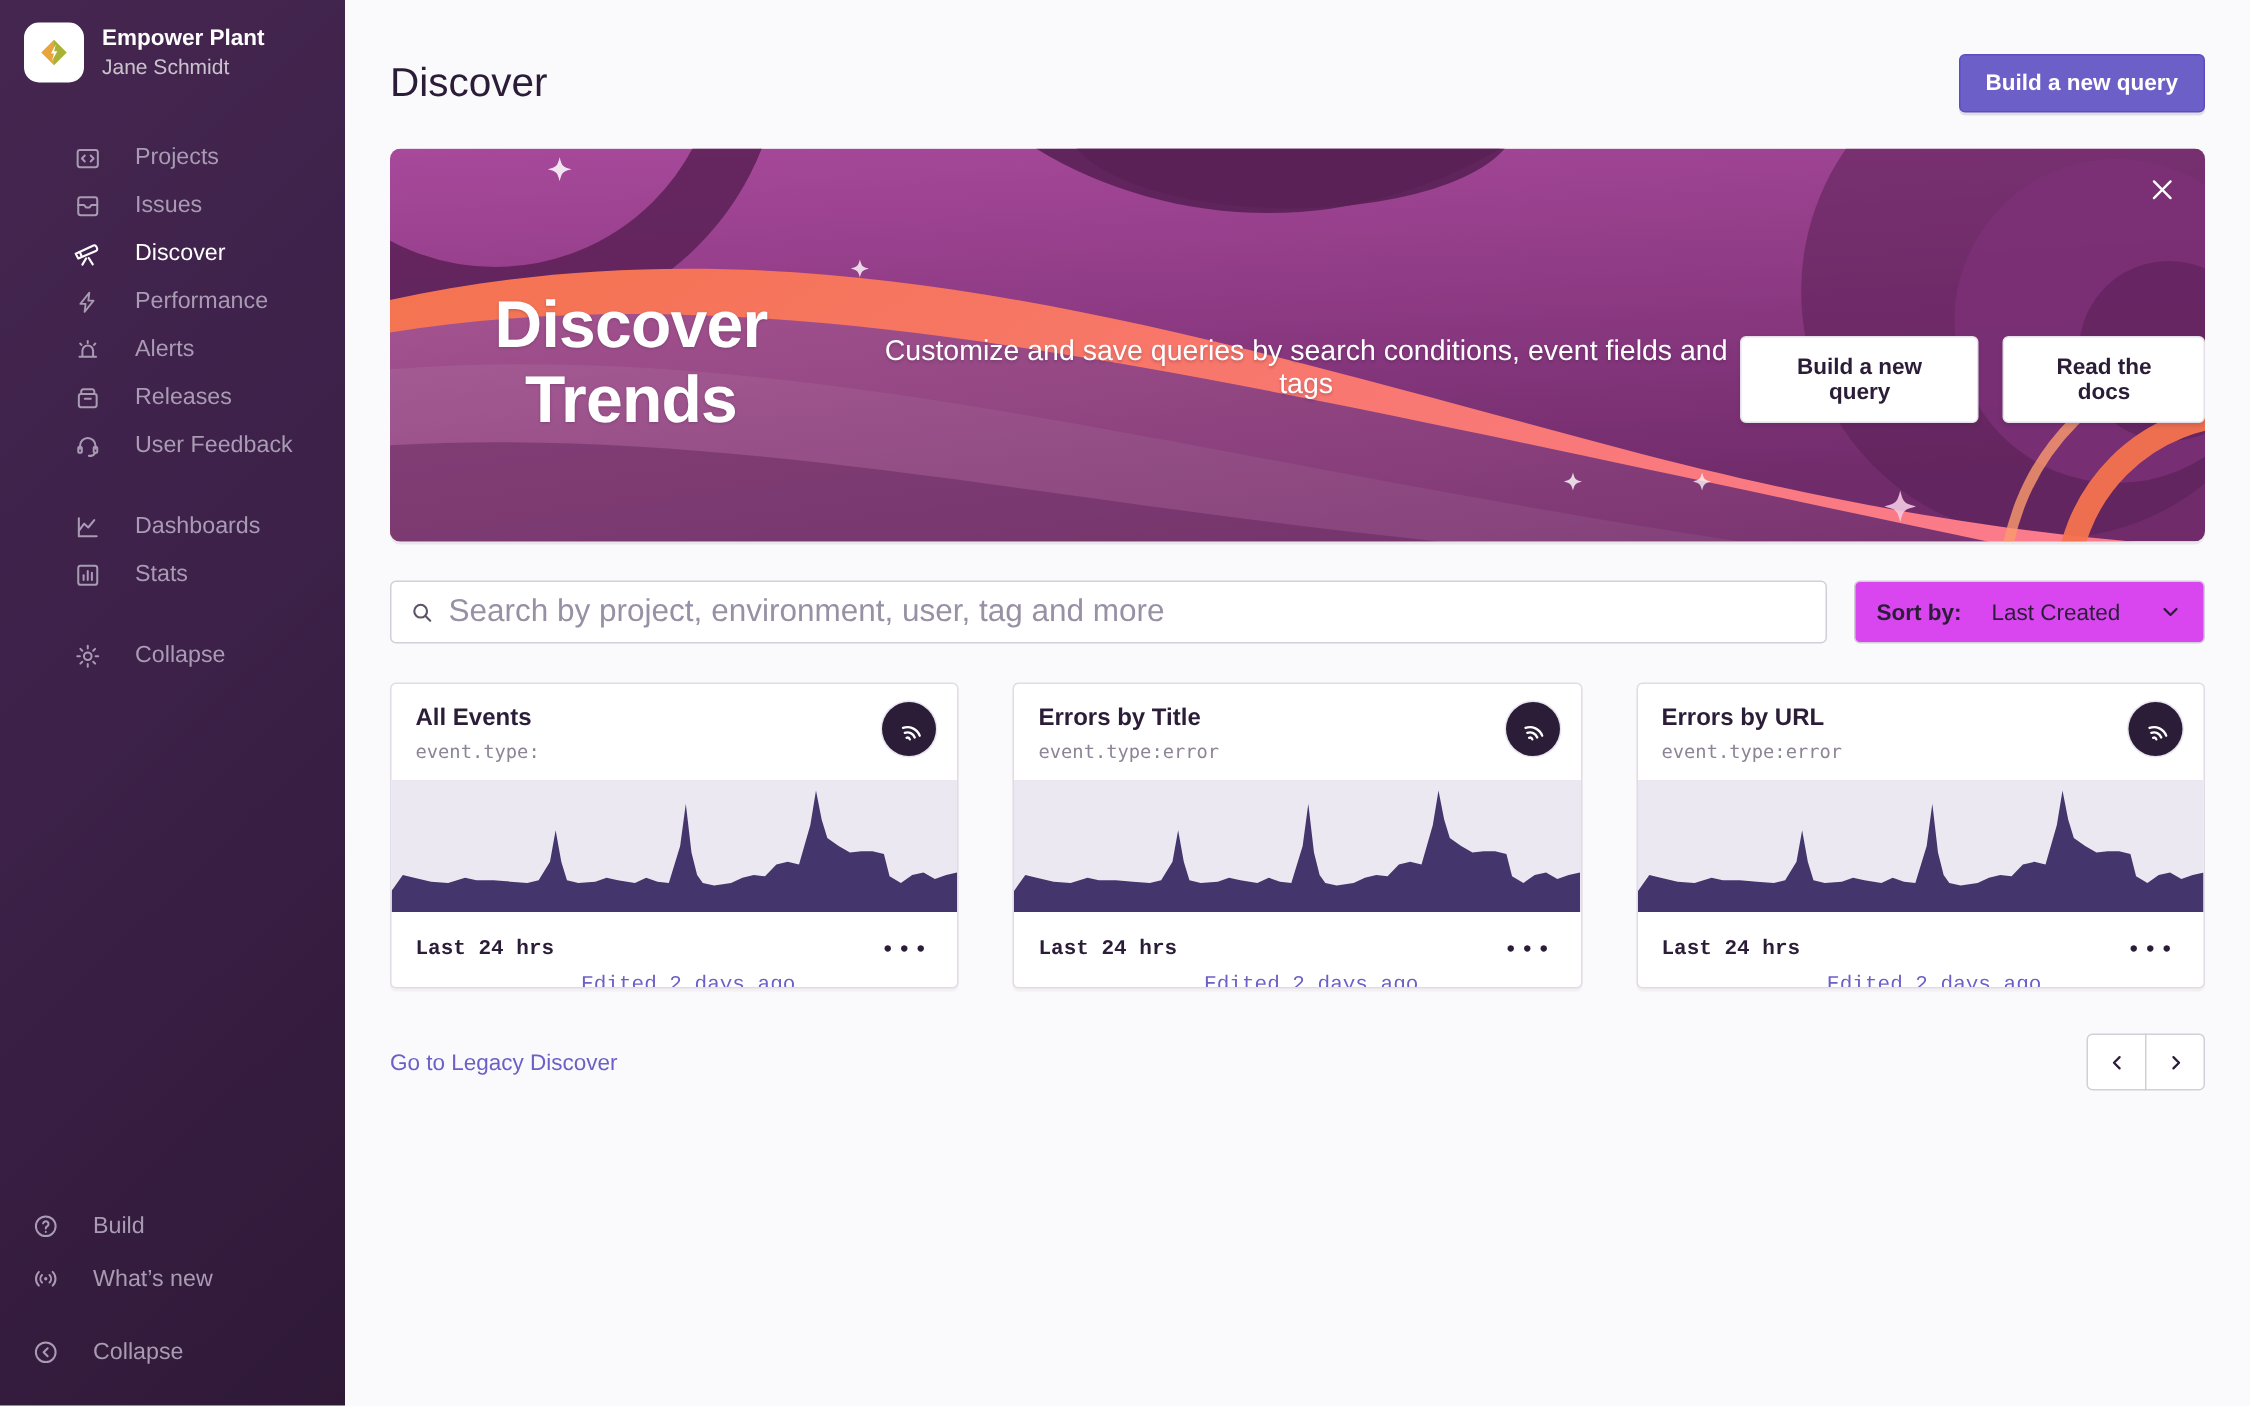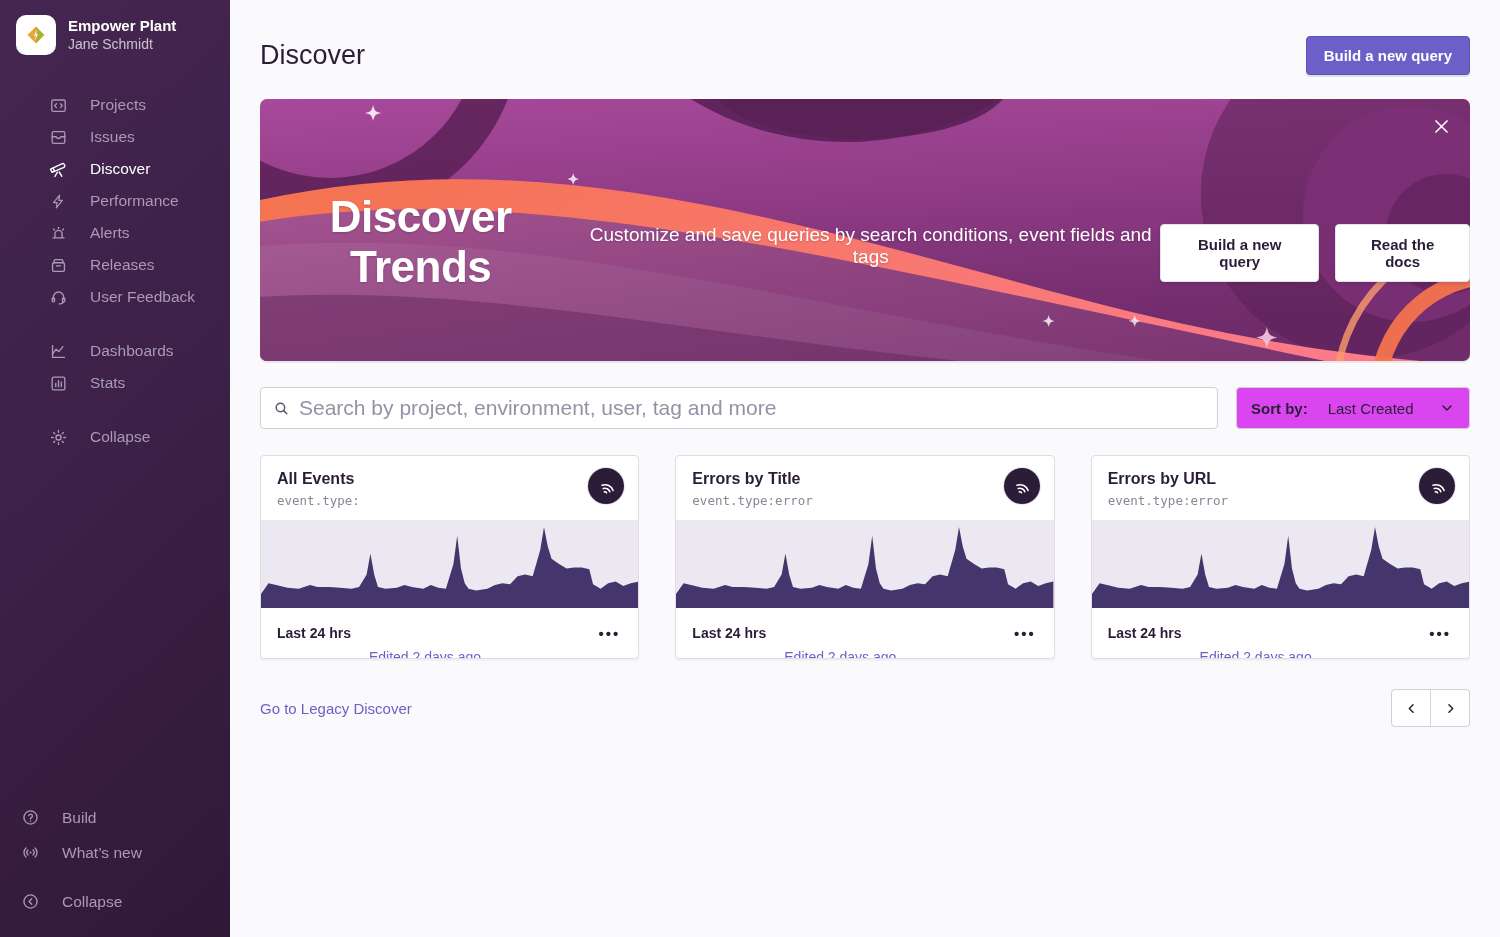--- a/index.html
+++ b/index.html
@@ -67,21 +67,21 @@
     box-shadow:0 2px 0 rgba(43,29,56,.04); cursor:pointer; }
   .card-head { position:relative; padding:14px 16px 12px; }
   .card-title { font-size:16px; font-weight:600; color:#2b1d38; }
   .card-query { margin-top:5px; font-family:"DejaVu Sans Mono", monospace; font-size:12.5px; color:#8d8496; }
   .badge { position:absolute; top:12px; right:14px; width:36px; height:36px; border-radius:50%;
     background:#2b1d38; display:flex; align-items:center; justify-content:center;
     box-shadow:0 0 0 1px #e9e5ee; }
   .chart { height:88px; background:#ece8f1; }
   .chart svg { display:block; width:100%; height:100%; }
   .chart polygon { fill:#44356c; }
-  .card-foot { display:flex; align-items:center; gap:18px; height:50px; padding:0 16px; }
+  .card-foot { display:flex; align-items:center; gap:18px; height:50px; padding:0 16px;font-family:Liberation Mono, monospace; }
   .timeframe { font-size:14px; font-weight:700; color:#2b1d38; }
   .edited { font-size:14px; color:#6c5fc7;margin-top:48px; }
   .more-btn { margin-left:auto; background:none; border:none; font-family:inherit; font-size:15px;
     letter-spacing:2px; font-weight:700; color:#2b1d38; cursor:pointer; line-height:1; padding:4px 2px; }
 
   
   .list-foot { display:flex; align-items:center; justify-content:space-between; margin-top:30px; }
   .legacy-link { color:#6c5fc7; font-size:15px; font-weight:500; text-decoration:none; cursor:pointer; }
   .pager { display:flex; }
   .pager button { width:40px; height:38px; background:#fff; border:1px solid #d4ceda; cursor:pointer;

